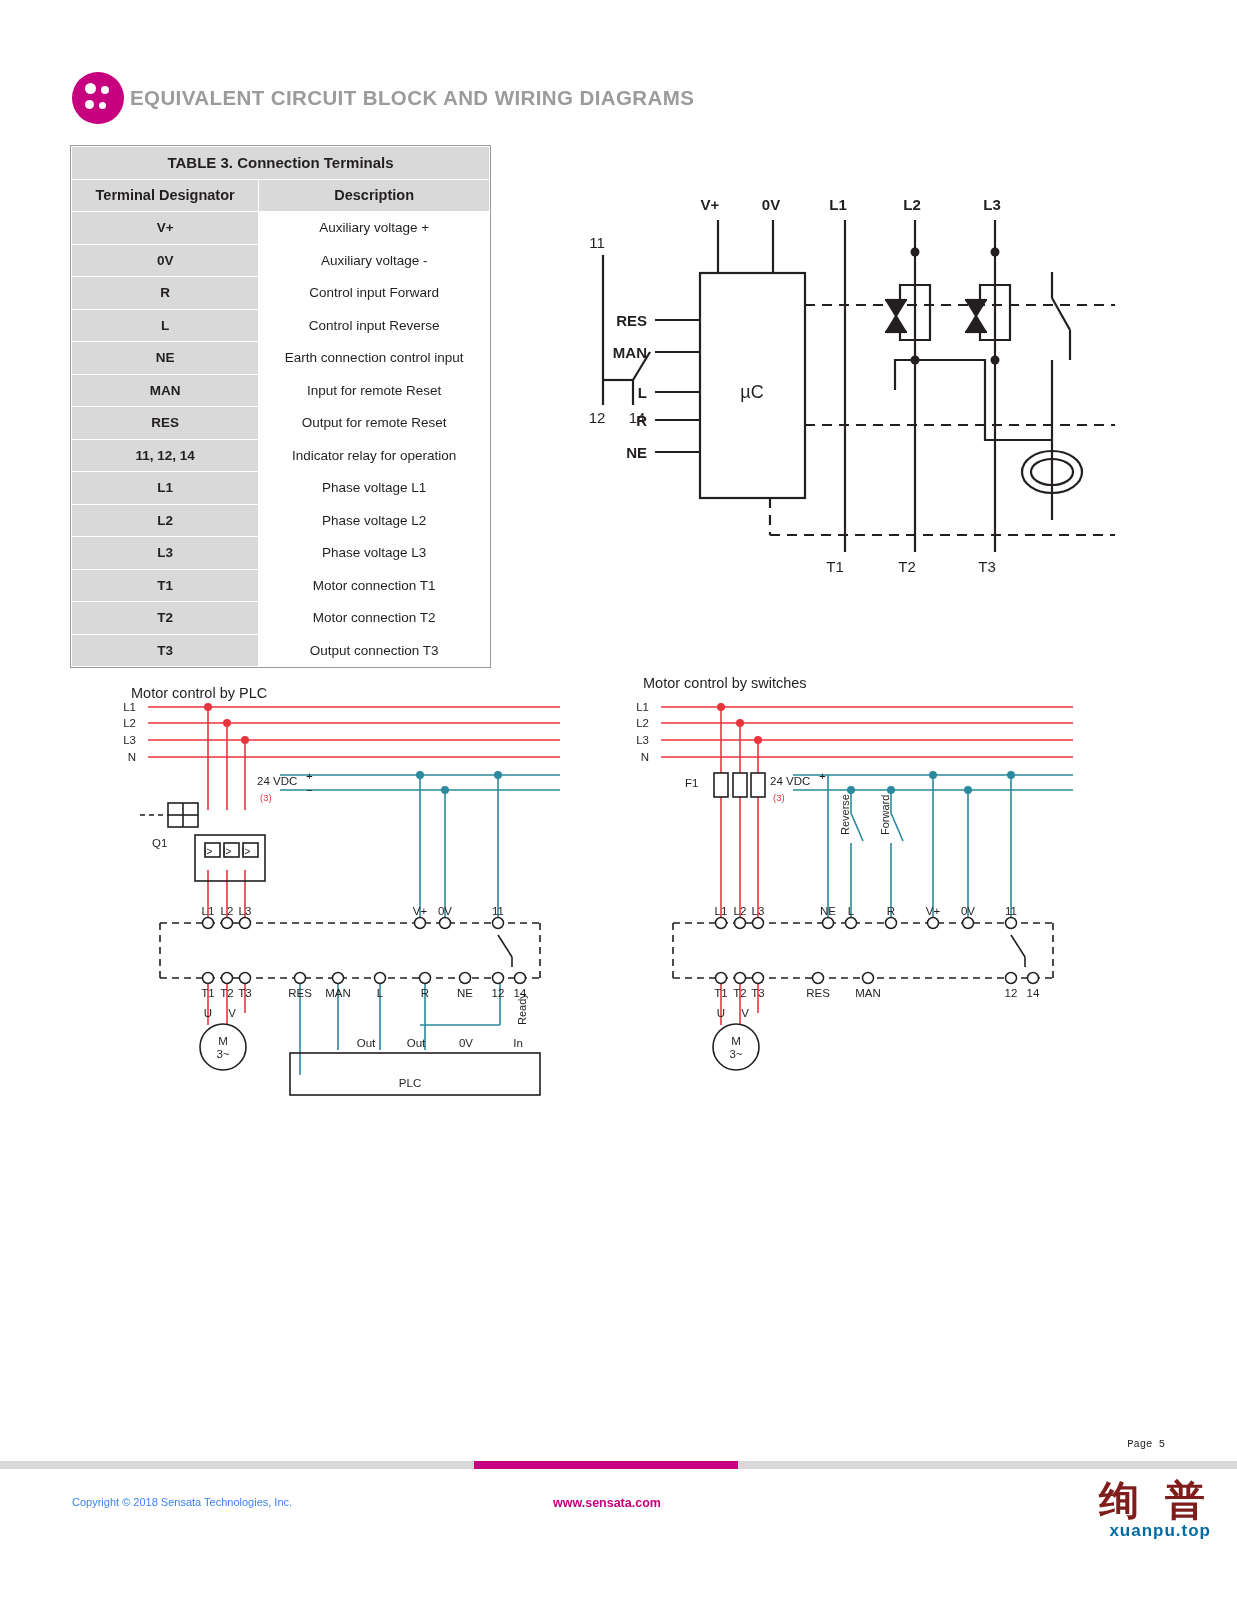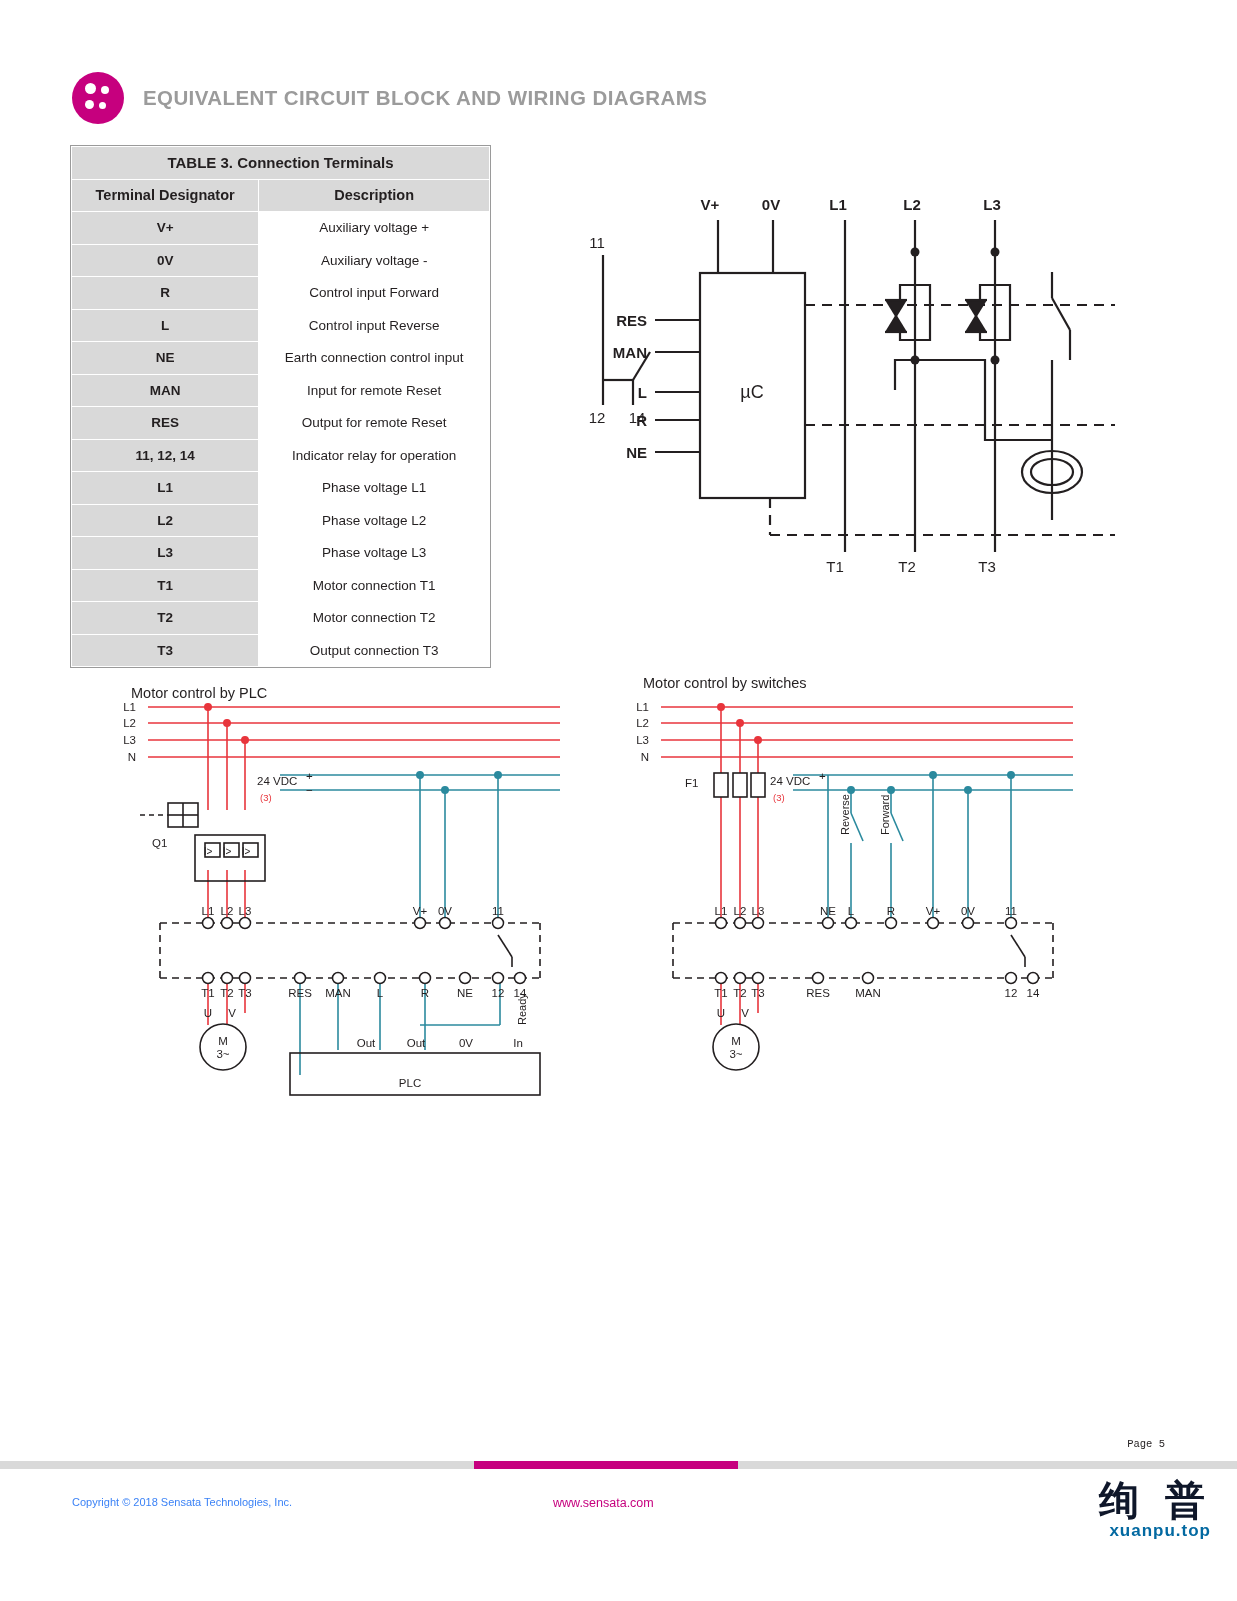--- a/index.html
+++ b/index.html
@@ -7,21 +7,21 @@
     width:1237px;height:1601px;
     background:#ffffff;
     font-family:"Liberation Sans", sans-serif;
     color:#231f20;
     position:relative;
     overflow:hidden;
   }
   .page{position:absolute;inset:0;}
 
   
-  .hdr{position:absolute;left:72px;top:72px;display:flex;align-items:center;gap:19px;}
+  .hdr{position:absolute;left:72px;top:72px;display:flex;align-items:center;gap:6px;}
   .logo{width:52px;height:52px;border-radius:50%;background:#c6007e;position:relative;}
   .logo i{position:absolute;background:#ffffff;border-radius:50%;display:block;}
   .logo i.d1{width:11px;height:11px;left:13px;top:11px;}
   .logo i.d2{width:8px;height:8px;left:29px;top:14px;}
   .logo i.d3{width:9px;height:9px;left:13px;top:28px;}
   .logo i.d4{width:7px;height:7px;left:27px;top:30px;}
   .hdr h1{
     margin:0;font-size:20.5px;letter-spacing:.4px;
     color:#9b9b9b;font-weight:bold;
   }
@@ -48,24 +48,24 @@
 
   
   svg{display:block;}
   .svg-abs{position:absolute;}
 
   
   .pagenum{position:absolute;right:72px;top:1438px;font-size:10.5px;color:#231f20;font-family:Liberation Mono, monospace;}
   .rulegray{position:absolute;left:0;top:1461px;width:1237px;height:8px;background:#d9d9d9;}
   .rulepink{position:absolute;left:474px;top:1461px;width:264px;height:8px;background:#c6007e;}
   .copy{position:absolute;left:72px;top:1496px;font-size:11px;color:#3b82f6;}
-  .site{position:absolute;left:553px;top:1496px;font-size:12.5px;color:#c6007e;font-weight:normal;}
+  .site{position:absolute;left:553px;top:1496px;font-size:12.5px;color:#c6007e;font-weight:bold;}
 
   .wm{position:absolute;right:26px;top:1480px;text-align:right;line-height:1;}
-  .wm .cn{font-size:40px;font-weight:bold;color:#0f172a;letter-spacing:6px;font-family:"DejaVu Sans",sans-serif;}
+  .wm .cn{font-size:40px;font-weight:bold;color:#7f1d1d;letter-spacing:6px;font-family:"DejaVu Sans",sans-serif;}
   .wm .url{font-size:17px;font-weight:bold;color:#0369a1;letter-spacing:1px;margin-top:2px;}
 </style>
 </head>
 <body>
 
 <div class="page">
 
   <div class="hdr">
     <div class="logo">
       <i class="d1"></i>

